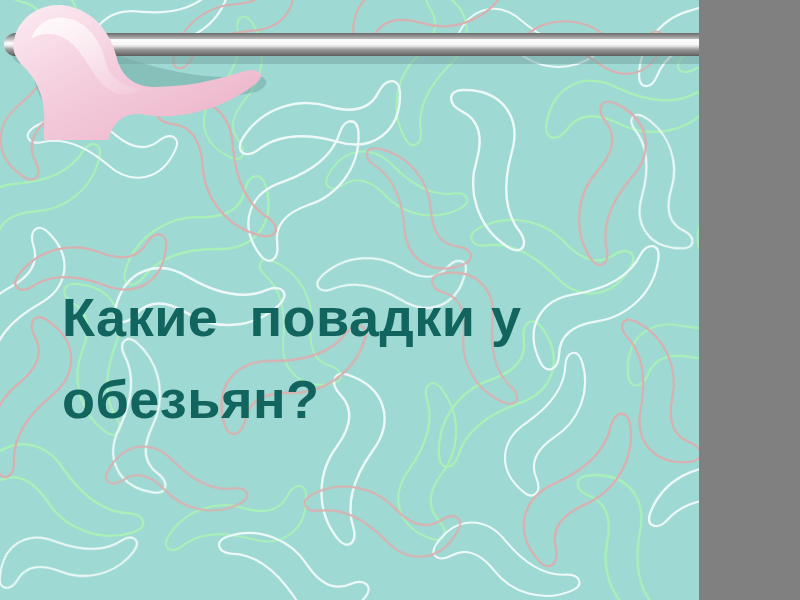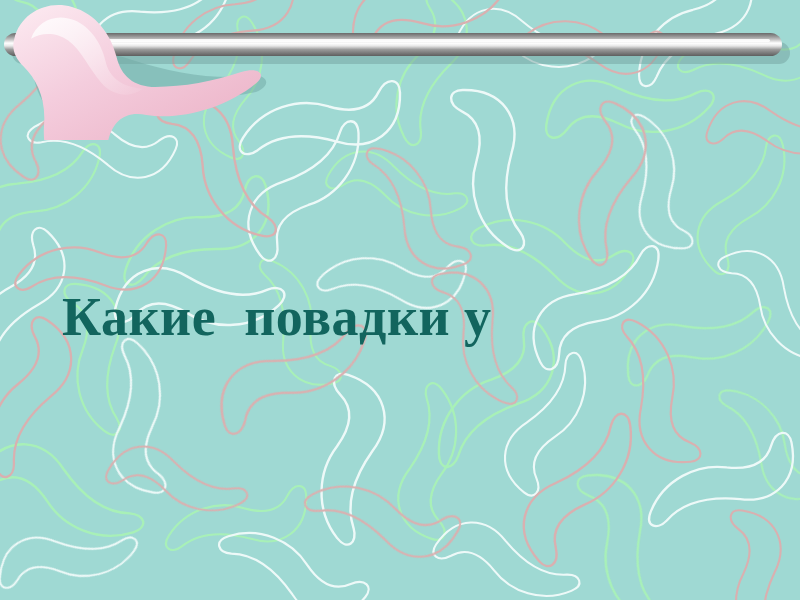--- a/index.html
+++ b/index.html
@@ -2,25 +2,25 @@
 <html><head>
 <meta charset="utf-8">
 <style>
   html, body {
     margin: 0;
     padding: 0;
     background: #808080;
   }
   #slide {
     position: relative;
-    width: 800px;
+    width: 699px;
     height: 600px;
     overflow: hidden;
     background: #9fd9d3;
-    font-family: Liberation Serif, serif;
+    font-family: Liberation Sans, sans-serif;
   }
   #bg-pattern {
     position: absolute;
     left: 0; top: 0;
     width: 800px; height: 600px;
     pointer-events: none;
   }
   #decor-bar {
     position: absolute;
     left: 0; top: 0;
@@ -183,15 +183,16 @@
              C 48,30 68,20 88,28
              C 106,35 118,54 122,72
              C 126,90 140,100 162,102
              C 150,112 130,110 118,96
              C 104,80 96,60 82,50
              C 68,40 52,42 42,48 Z" transform="translate(-8,-6) scale(0.93)" fill="url(#boomInner)"></path>
   </svg>
 
   <div id="title-block">
     <div class="title-line">Какие  повадки у</div>
+    <div class="title-line">обезьян?</div>
   </div>
 
 </div>
 
 </body></html>

